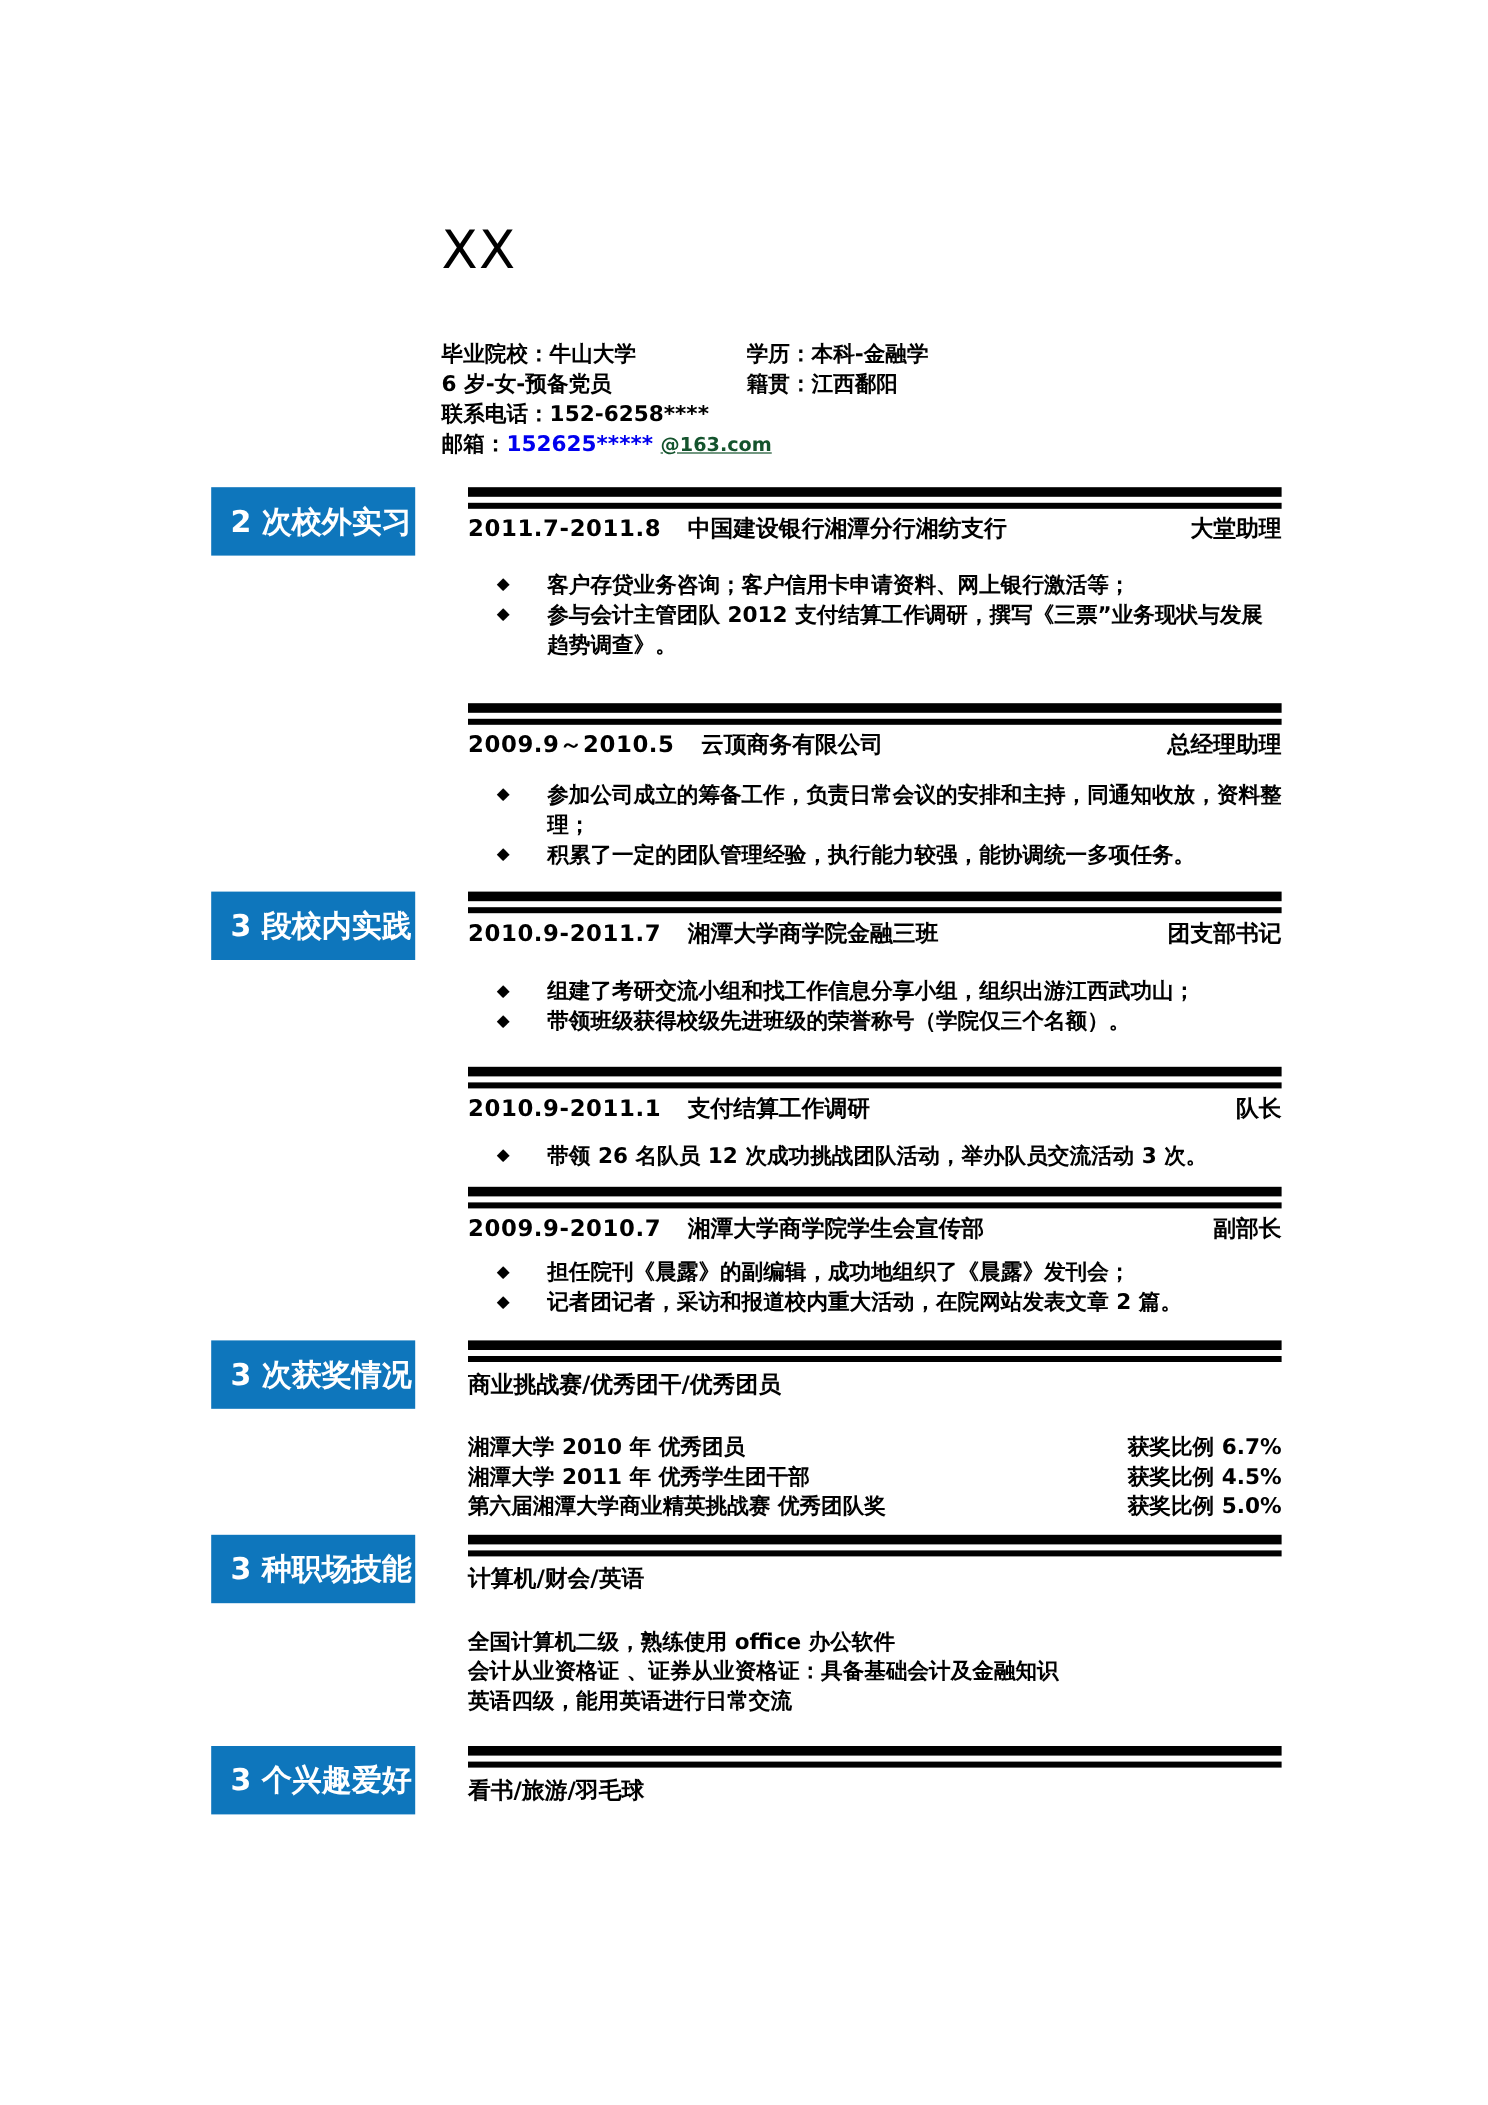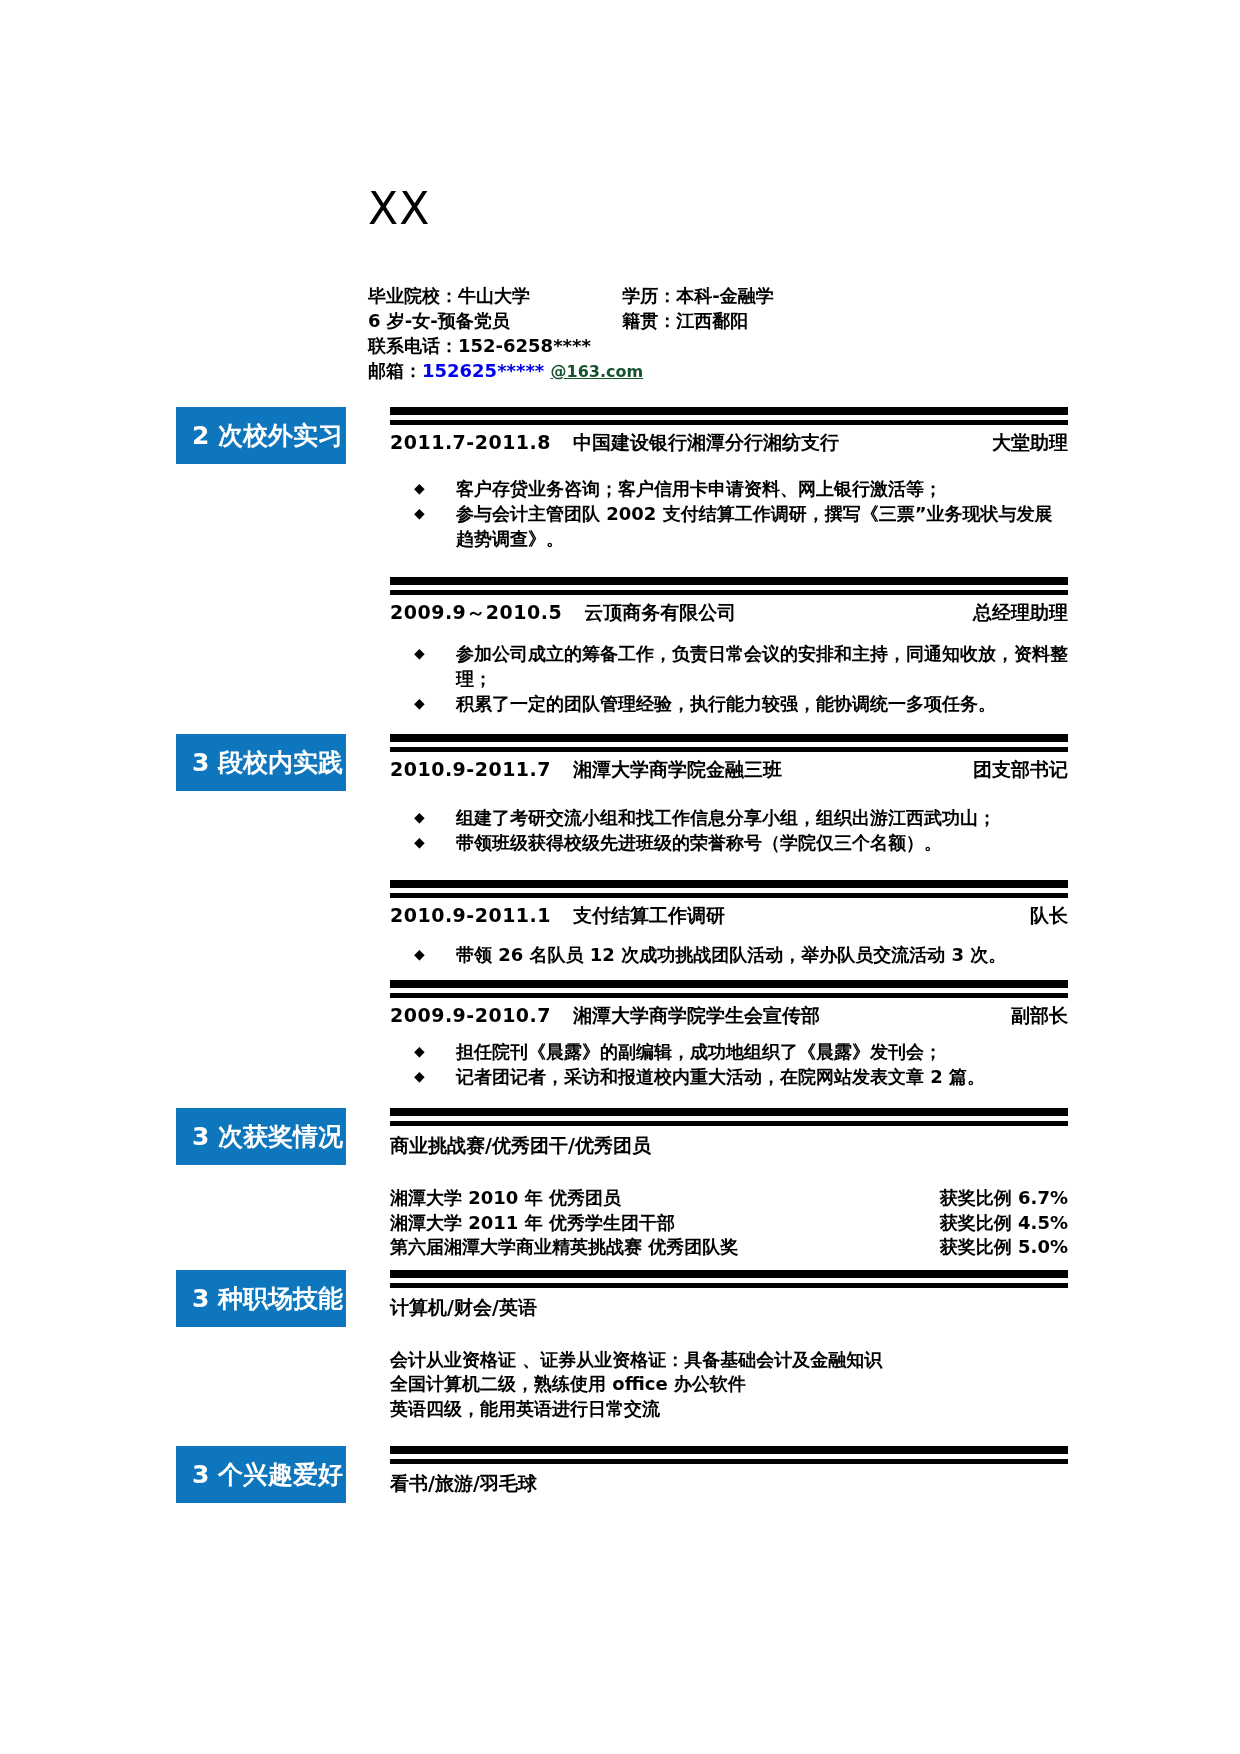--- a/index.html
+++ b/index.html
@@ -39,21 +39,21 @@
   .heading { margin-top:6px; font-size:19px; font-weight:bold; line-height:26px; }
 
   .plainlist { font-size:18px; font-weight:bold; line-height:24.5px; }
   .award-row { display:flex; justify-content:space-between;text-align:center; }
   .award-name { white-space:nowrap; }
   .award-ratio { white-space:nowrap; }
 
   
   .mt-s1   { margin-top:23px; }
   .mt-s1b  { margin-top:12px; }
-  .mt-s1e2 { margin-top:26px; }
+  .mt-s1e2 { margin-top:36px; }
   .mt-s1e2b{ margin-top:15px; }
   .mt-s2   { margin-top:18px; }
   .mt-s2b  { margin-top:14px; }
   .mt-s2e2 { margin-top:25px; }
   .mt-s2e2b{ margin-top:13px; }
   .mt-s2e3 { margin-top:13px; }
   .mt-s2e3b{ margin-top:10px; }
   .mt-s3   { margin-top:19px; }
   .mt-s3l  { margin-top:21px; }
   .mt-s4   { margin-top:10px; }
@@ -103,21 +103,21 @@
   </div>
   <div class="row mt-s1b">
     <div class="side"></div>
     <div class="main bullets">
       <div class="bullet">
         <span class="diamond">◆</span>
         <span class="btext">客户存贷业务咨询；客户信用卡申请资料、网上银行激活等；</span>
       </div>
       <div class="bullet">
         <span class="diamond">◆</span>
-        <span class="btext">参与会计主管团队 2002 支付结算工作调研，撰写《三票”业务现状与发展趋势调查》。</span>
+        <span class="btext">参与会计主管团队 2012 支付结算工作调研，撰写《三票”业务现状与发展趋势调查》。</span>
       </div>
     </div>
   </div>
 
   <div class="row mt-s1e2">
     <div class="side"></div>
     <div class="main">
       <div class="dbars">
           <div class="bar1"></div>
           <div class="gap"></div>
@@ -269,22 +269,22 @@
           <div class="bar1"></div>
           <div class="gap"></div>
           <div class="bar2"></div>
         </div>
       <div class="heading">计算机/财会/英语</div>
     </div>
   </div>
   <div class="row mt-s4l">
     <div class="side"></div>
     <div class="main plainlist">
+      <div>全国计算机二级，熟练使用 office 办公软件</div>
       <div>会计从业资格证 、证券从业资格证：具备基础会计及金融知识</div>
-      <div>全国计算机二级，熟练使用 office 办公软件</div>
       <div>英语四级，能用英语进行日常交流</div>
     </div>
   </div>
 
   <div class="row mt-s5">
     <div class="side">
       <div class="side-label">3 个兴趣爱好</div>
     </div>
     <div class="main">
       <div class="dbars">

